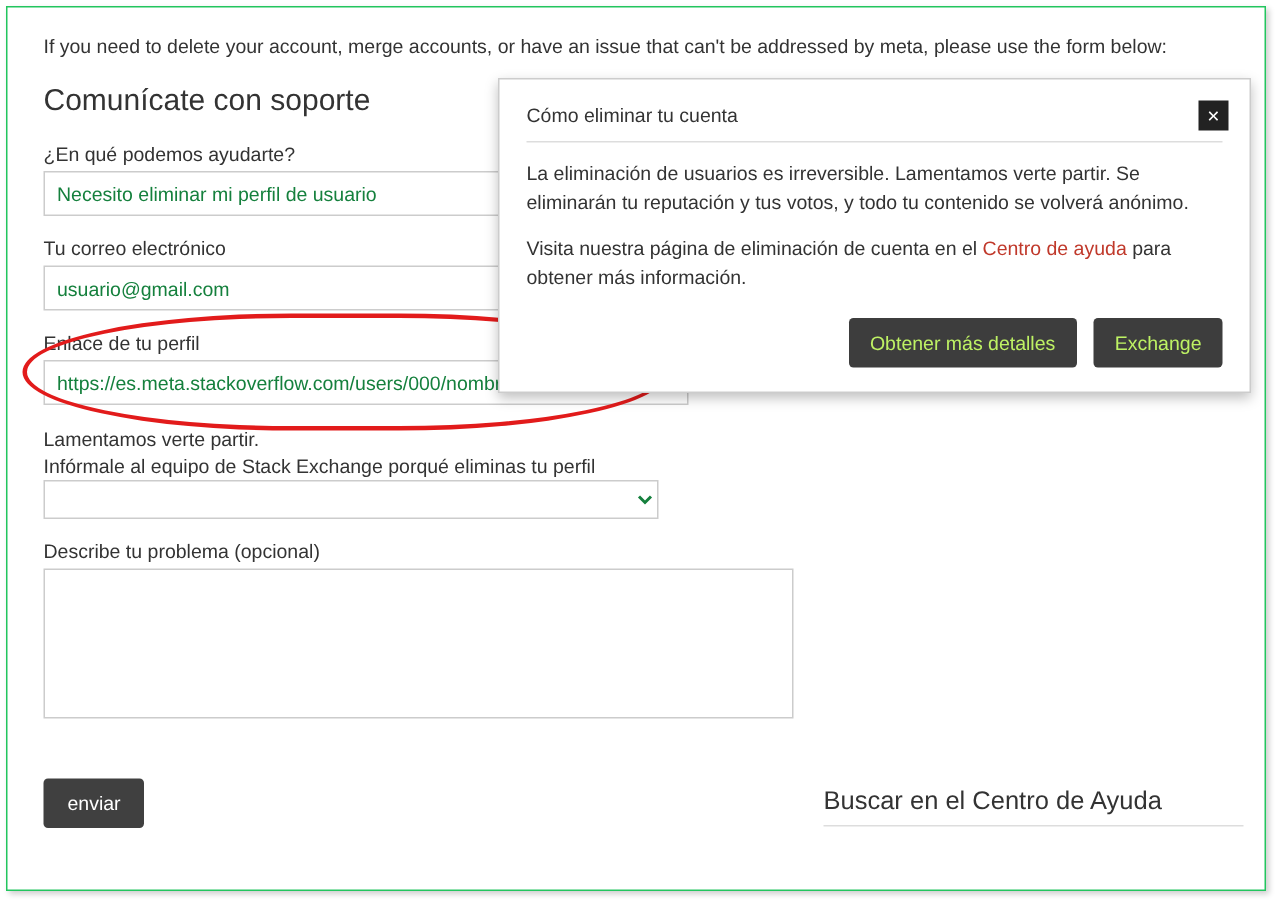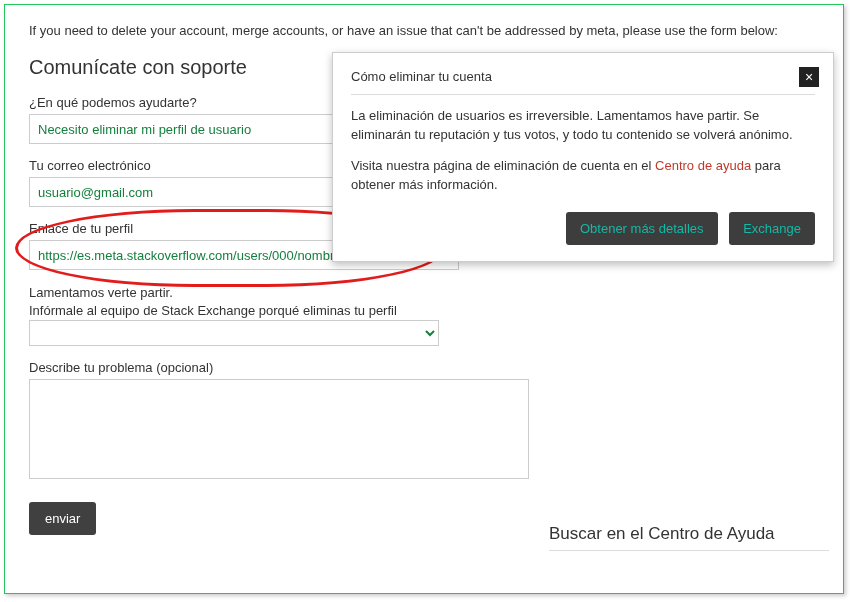--- a/index.html
+++ b/index.html
@@ -35,21 +35,21 @@
 }
 .input { width: 330px; height: 30px; }
 .input.wide { width: 430px; }
 .profile-wrap { position: relative; width: 440px; }
 .select { width: 410px; height: 26px; padding: 3px 4px; }
 .textarea { width: 500px; height: 100px; resize: none; }
 .reason-label { line-height: 1.4; }
 .btn-send {
   background: #404040; color: #fff; border: none;
   padding: 9px 16px; font-size: 13px; border-radius: 3px;
-  cursor: pointer; margin-top: 6px;
+  cursor: pointer; margin-top: 23px;
 }
 .search-section {
   position: absolute;
   right: 14px;
   bottom: 42px;
   width: 280px;
 }
 .search-title { font-size: 17px; color: #333; border-bottom: 1px solid #ddd; padding-bottom: 6px; }
 .dialog {
   position: absolute;
@@ -68,21 +68,21 @@
 .dialog-close {
   position: absolute; top: 14px; right: 14px;
   width: 20px; height: 20px; background: #222; color: #fff;
   border: none; font-size: 14px; line-height: 20px; text-align: center;
   cursor: pointer;
 }
 .dialog-body p { font-size: 13px; line-height: 1.45; margin-bottom: 12px; color: #333; }
 .link { color: #c0392b; text-decoration: none; }
 .dialog-actions { text-align: right; margin-top: 18px; }
 .btn {
-  background: #3d3d3d; color: #14b8a6; border: none;
+  background: #3d3d3d; color: #bef264; border: none;
   padding: 9px 14px; font-size: 13px; border-radius: 3px;
   cursor: pointer; margin-left: 8px;
 }
 .annot {
   position: absolute;
   border: 3px solid #e21b1b;
   border-radius: 50% / 60%;
   pointer-events: none;
 }
 </style>
@@ -127,21 +127,21 @@
 
   <div class="search-section">
     <div class="search-title">Buscar en el Centro de Ayuda</div>
   </div>
 </div>
 
 <div class="dialog">
   <button class="dialog-close">×</button>
   <h3 class="dialog-title">Cómo eliminar tu cuenta</h3>
   <div class="dialog-body">
-    <p>La eliminación de usuarios es irreversible. Lamentamos have partir. Se eliminarán tu reputación y tus votos, y todo tu contenido se volverá anónimo.</p>
+    <p>La eliminación de usuarios es irreversible. Lamentamos verte partir. Se eliminarán tu reputación y tus votos, y todo tu contenido se volverá anónimo.</p>
     <p>
       <span>Visita nuestra página de eliminación de cuenta en el </span><a href="#" class="link">Centro de ayuda</a><span> para obtener más información.</span>
     </p>
   </div>
   <div class="dialog-actions">
     <button class="btn">Obtener más detalles</button>
     <button class="btn">Exchange</button>
   </div>
 </div>
 

